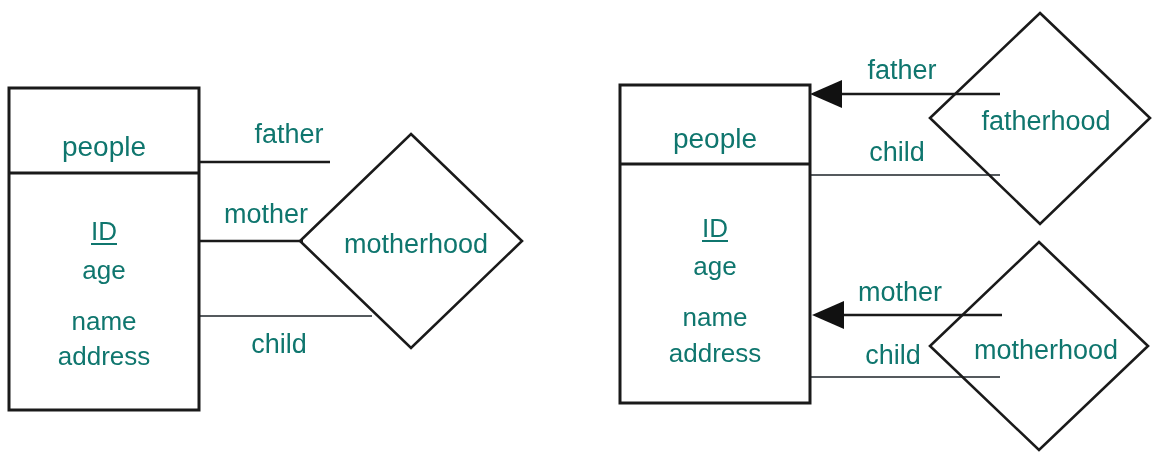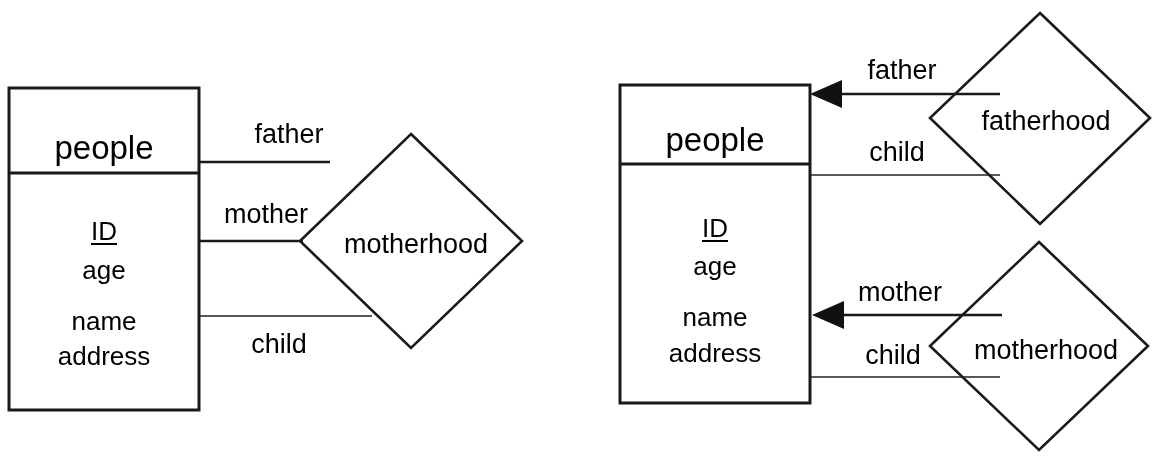--- a/index.html
+++ b/index.html
@@ -53,25 +53,25 @@
     fill: none;
   }
   .arrow-head {
     fill: #111111;
     stroke: none;
   }
   .txt {
     position: absolute;
     white-space: nowrap;
     font-family: "Liberation Sans", sans-serif;
-    color: #000000;
+    color: #0f766e;
     line-height: 1;
   }
   .entity-name {
-    font-size: 33px;
+    font-size: 28px;
     text-align: left;
   }
   .attr {
     font-size: 26px;
     text-align: left;
   }
   .attr-key {
     text-decoration: underline;
     text-underline-offset: 3px;
   }

